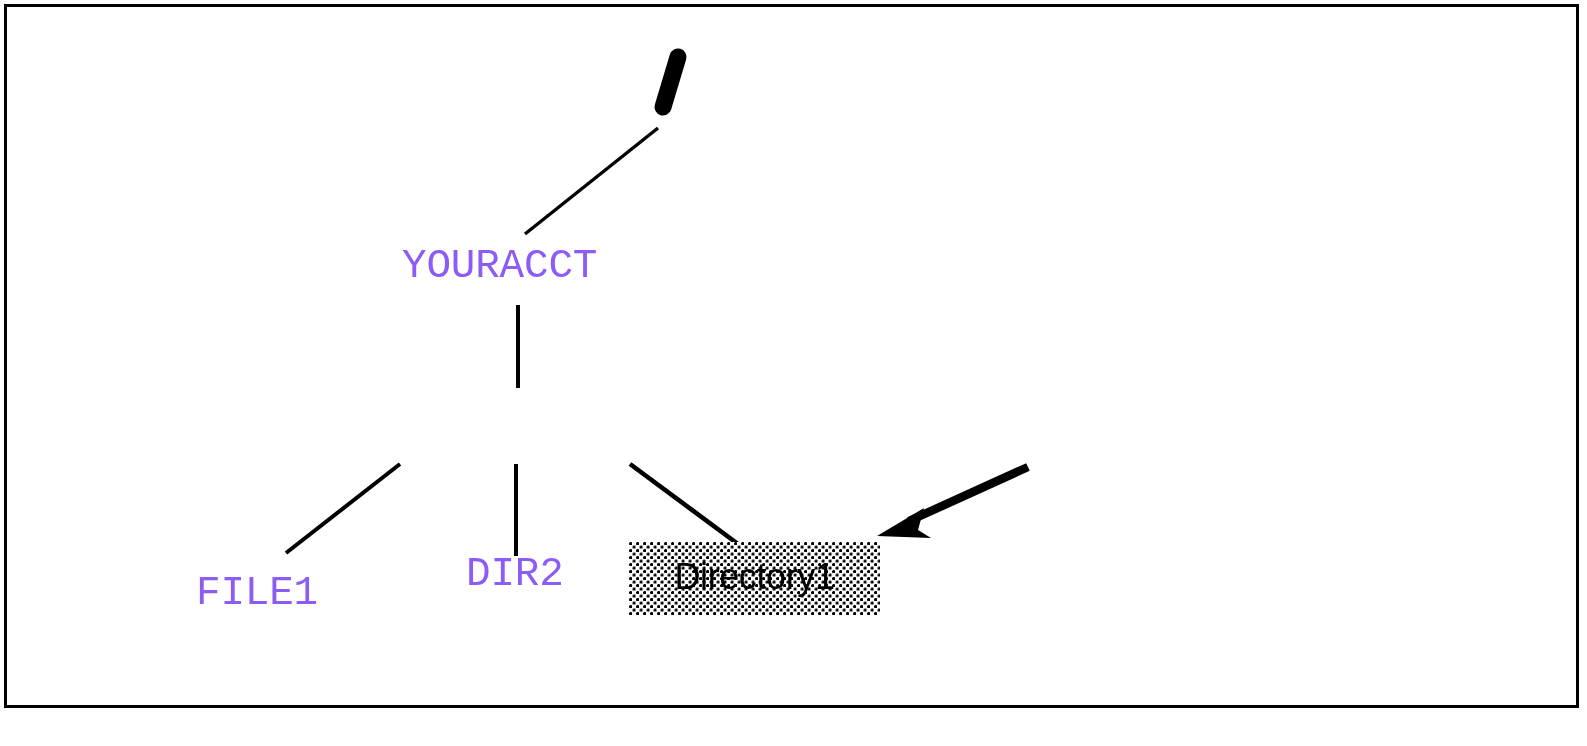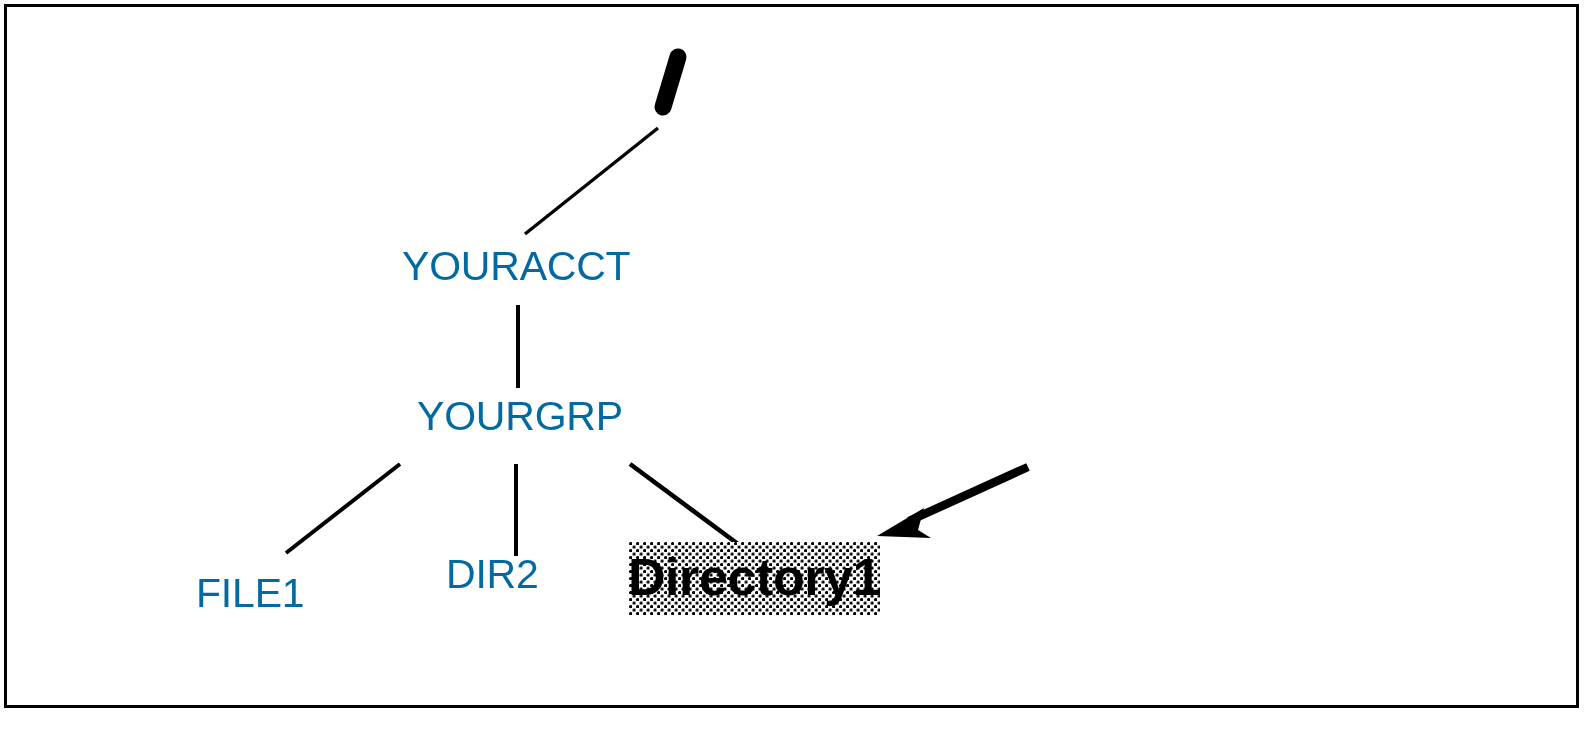--- a/index.html
+++ b/index.html
@@ -40,32 +40,32 @@
     left: 0;
     top: 0;
     width: 1587px;
     height: 746px;
     pointer-events: none;
   }
 
   
   .node-label {
     position: absolute;
-    font-family: Liberation Sans, sans-serif;
+    font-family: Liberation Mono, monospace;
     font-size: 41px;
     line-height: 41px;
     letter-spacing: -0.2px;
     white-space: nowrap;
-    color: #0369a1;
+    color: #8b5cf6;
   }
 
   #node-youracct { left: 402px; top: 246px; }
   #node-yourgrp  { left: 417px; top: 396px; }
   #node-file1    { left: 196px; top: 573px; }
-  #node-dir2     { left: 446px; top: 554px; }
+  #node-dir2     { left: 466px; top: 554px; }
 
   
   #node-directory1-highlight {
     position: absolute;
     left: 629px;
     top: 542px;
     width: 251px;
     height: 73px;
     
     background-color: #ffffff;
@@ -78,22 +78,22 @@
   #node-directory1-label {
     position: absolute;
     left: 0;
     top: 0;
     width: 251px;
     height: 73px;
     display: flex;
     align-items: center;
     justify-content: center;
     font-family: "Liberation Sans", sans-serif;
-    font-weight: bold;
-    font-size: 52px;
+    font-weight: normal;
+    font-size: 36px;
     line-height: 40px;
     letter-spacing: -0.4px;
     white-space: nowrap;
     color: #000000;
     padding-bottom: 3px;
     box-sizing: border-box;
   }
 
   
   #annotation-callout {
@@ -145,21 +145,20 @@
     <line x1="630" y1="464" x2="742" y2="547" stroke="#000000" stroke-width="4.6" stroke-linecap="butt"></line>
 
     <g>
       <line x1="1028" y1="467" x2="909" y2="521" stroke="#000000" stroke-width="8.5" stroke-linecap="butt"></line>
       <polygon points="877,536 924,508 918,530 931,538" fill="#000000"></polygon>
     </g>
   </svg>
 
   <div class="node-label" id="node-youracct">YOURACCT</div>
 
-  <div class="node-label" id="node-yourgrp">YOURGRP</div>
 
   <div class="node-label" id="node-file1">FILE1</div>
 
   <div class="node-label" id="node-dir2">DIR2</div>
 
   <div id="node-directory1-highlight">
     <div id="node-directory1-label">Directory1</div>
   </div>
 
   <div id="annotation-callout">

